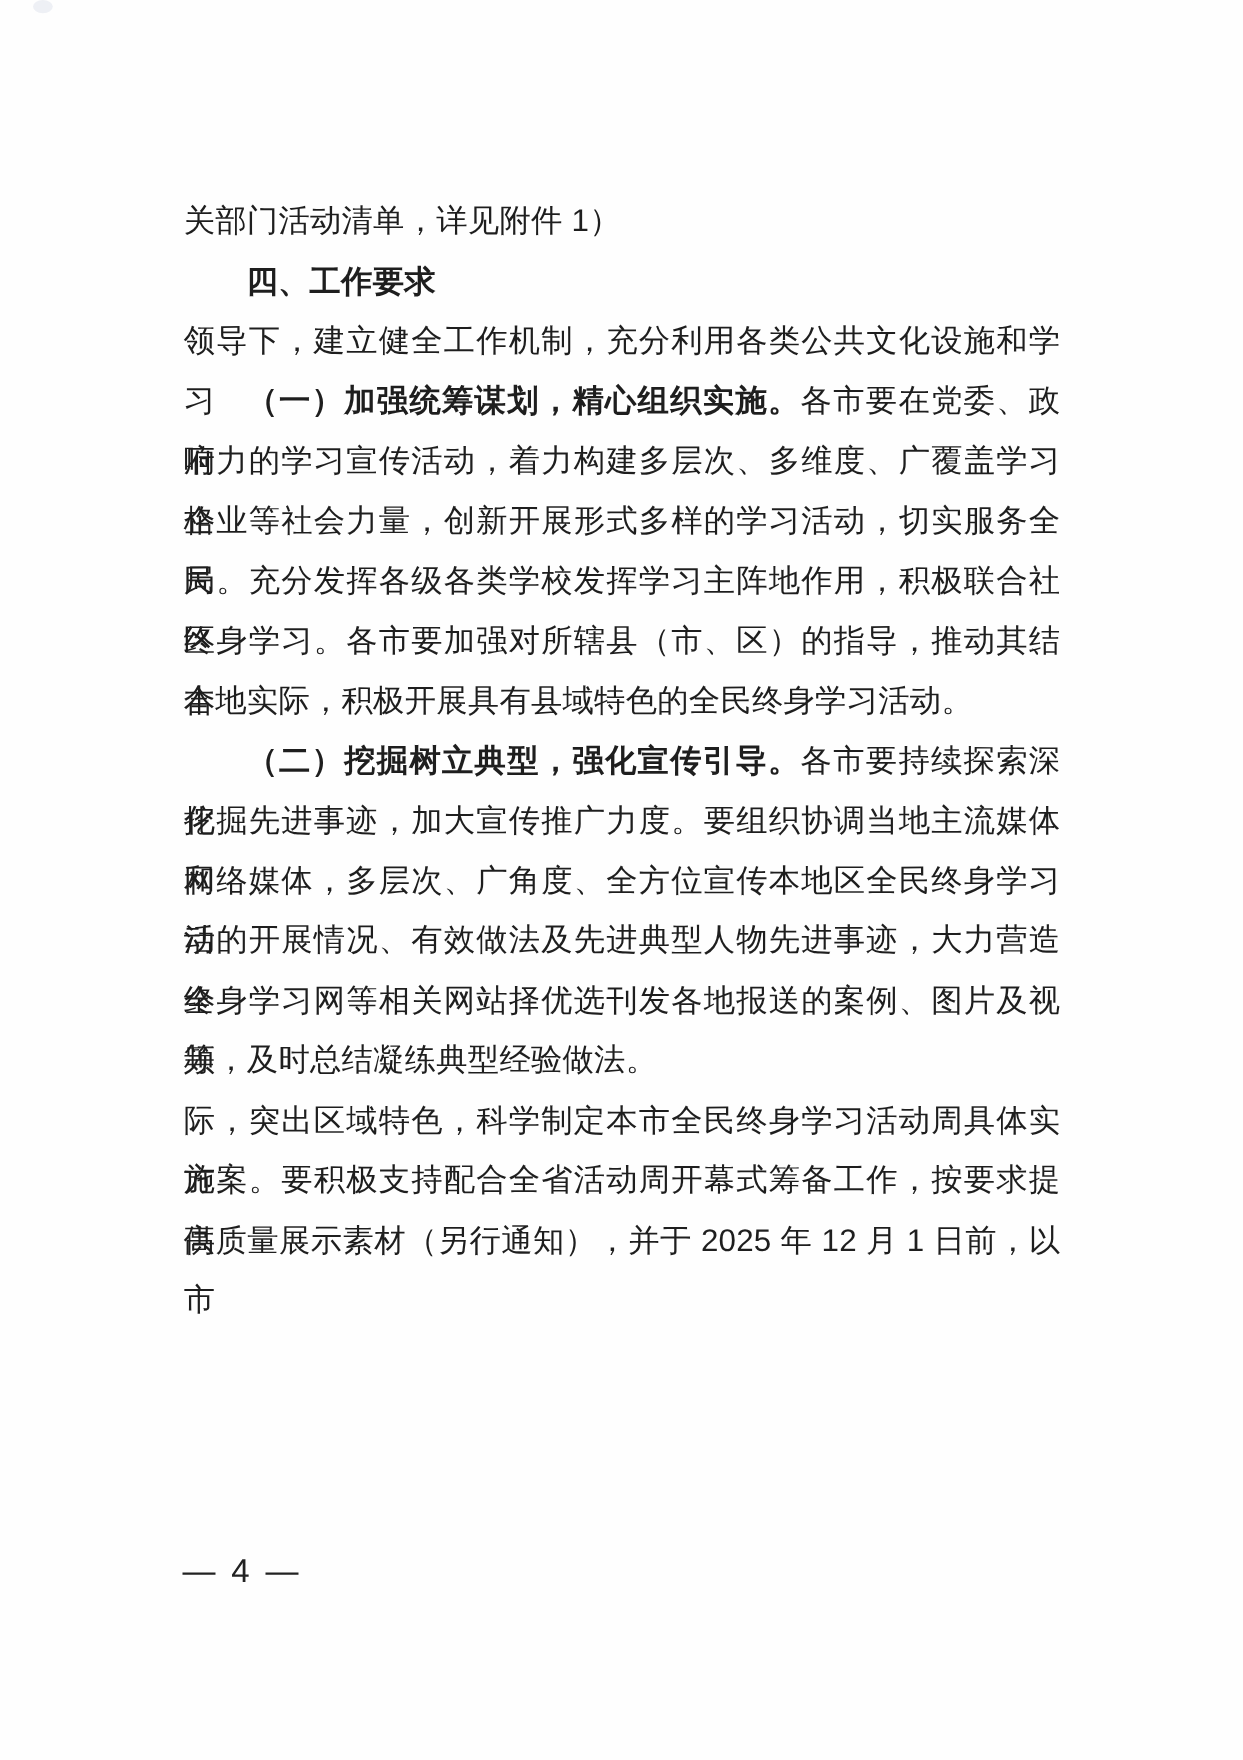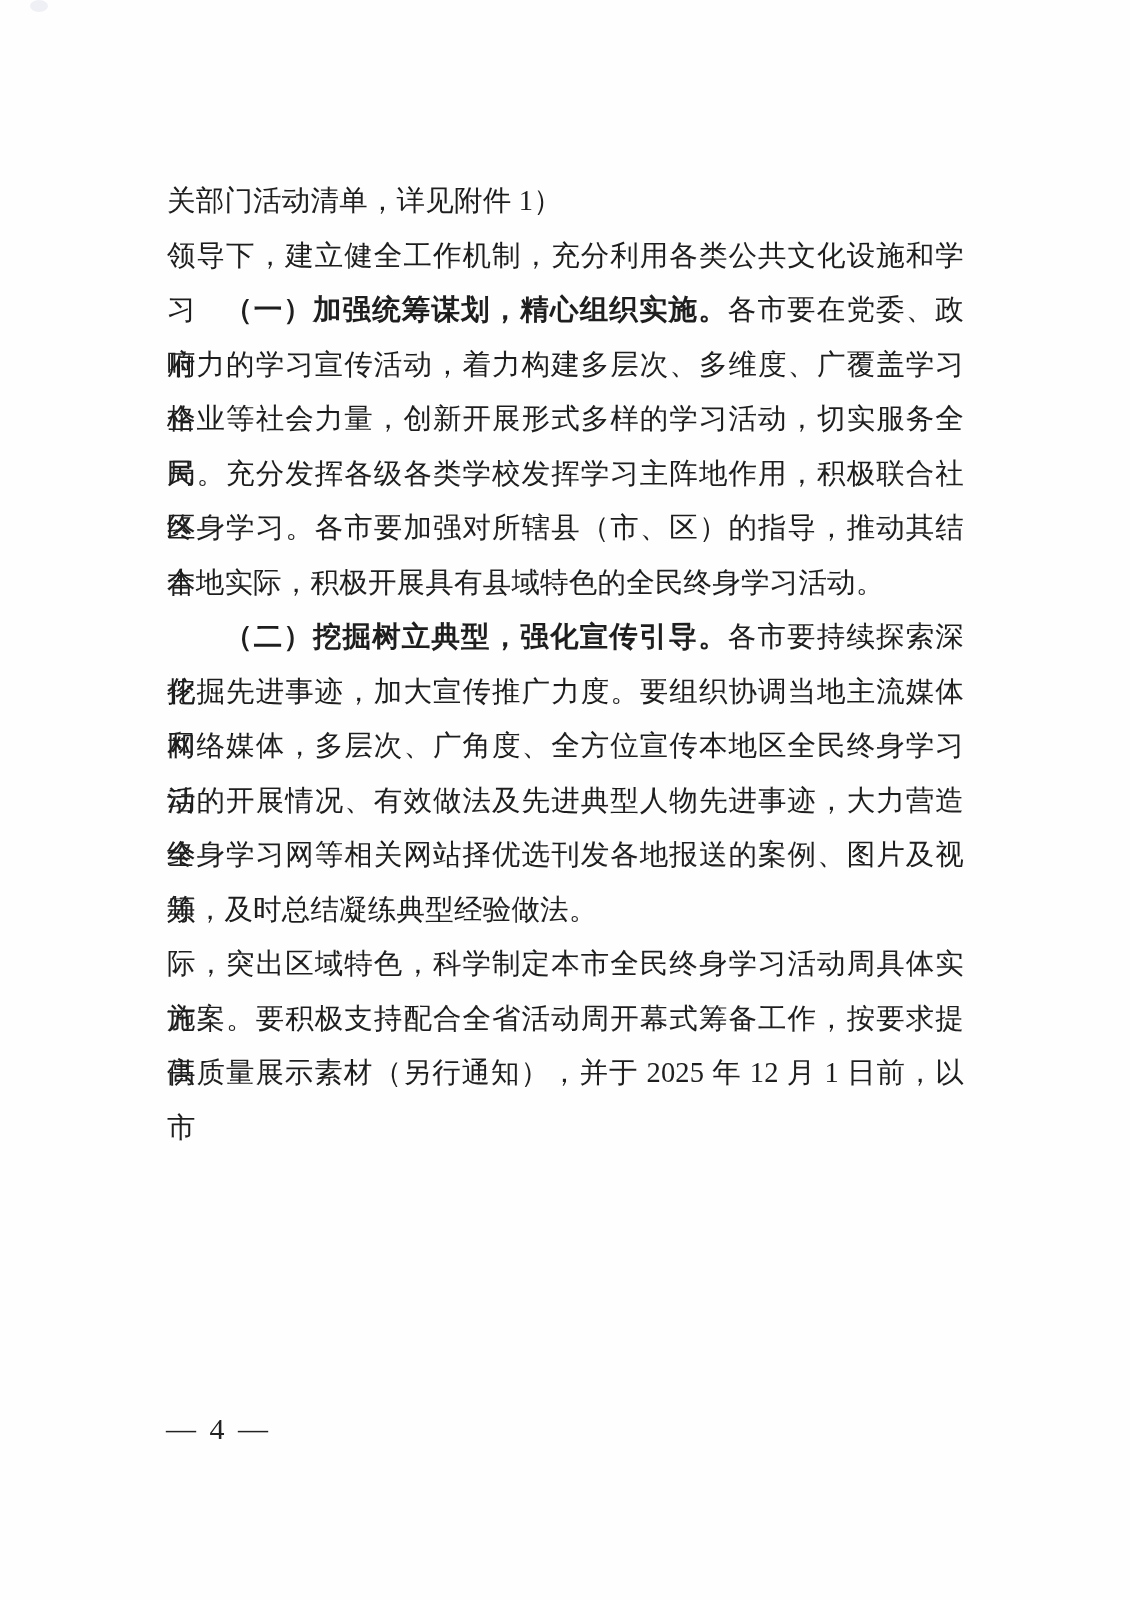--- a/index.html
+++ b/index.html
@@ -6,21 +6,21 @@
     margin: 0;
     padding: 0;
     background: #ffffff;
   }
   .page {
     position: relative;
     width: 1130px;
     height: 1600px;
     background: #fefefe;
     color: #1e1e1e;
-    font-family: Liberation Serif, serif;
+    font-family: Liberation Sans, sans-serif;
     overflow: hidden;
   }
   .scan-smudge {
     position: absolute;
     left: 30px;
     top: 0;
     width: 18px;
     height: 12px;
     background: #eef0f5;
     border-radius: 50%;
@@ -59,20 +59,21 @@
     color: #222;
   }
 </style>
 </head>
 <body>
 
 <main class="page">
   <div class="scan-smudge"></div>
   <section class="text-block" id="text-block">
       <div class="line"><span>关部门活动清单，详见附件 1）</span></div>
+      <div class="line indent"><span class="bold">四、工作要求</span></div>
       <div class="line justify"><span>领导下，建立健全工作机制，充分利用各类公共文化设施和学习</span></div>
       <div class="line indent justify"><span class="bold">（一）加强统筹谋划，精心组织实施。</span><span>各市要在党委、政府</span></div>
       <div class="line justify"><span>响力的学习宣传活动，着力构建多层次、多维度、广覆盖学习格</span></div>
       <div class="line justify"><span>企业等社会力量，创新开展形式多样的学习活动，切实服务全民</span></div>
       <div class="line justify"><span>局。充分发挥各级各类学校发挥学习主阵地作用，积极联合社区、</span></div>
       <div class="line justify"><span>终身学习。各市要加强对所辖县（市、区）的指导，推动其结合</span></div>
       <div class="line"><span>本地实际，积极开展具有县域特色的全民终身学习活动。</span></div>
       <div class="line indent justify"><span class="bold">（二）挖掘树立典型，强化宣传引导。</span><span>各市要持续探索深化</span></div>
       <div class="line justify"><span>挖掘先进事迹，加大宣传推广力度。要组织协调当地主流媒体和</span></div>
       <div class="line justify"><span>网络媒体，多层次、广角度、全方位宣传本地区全民终身学习活</span></div>

